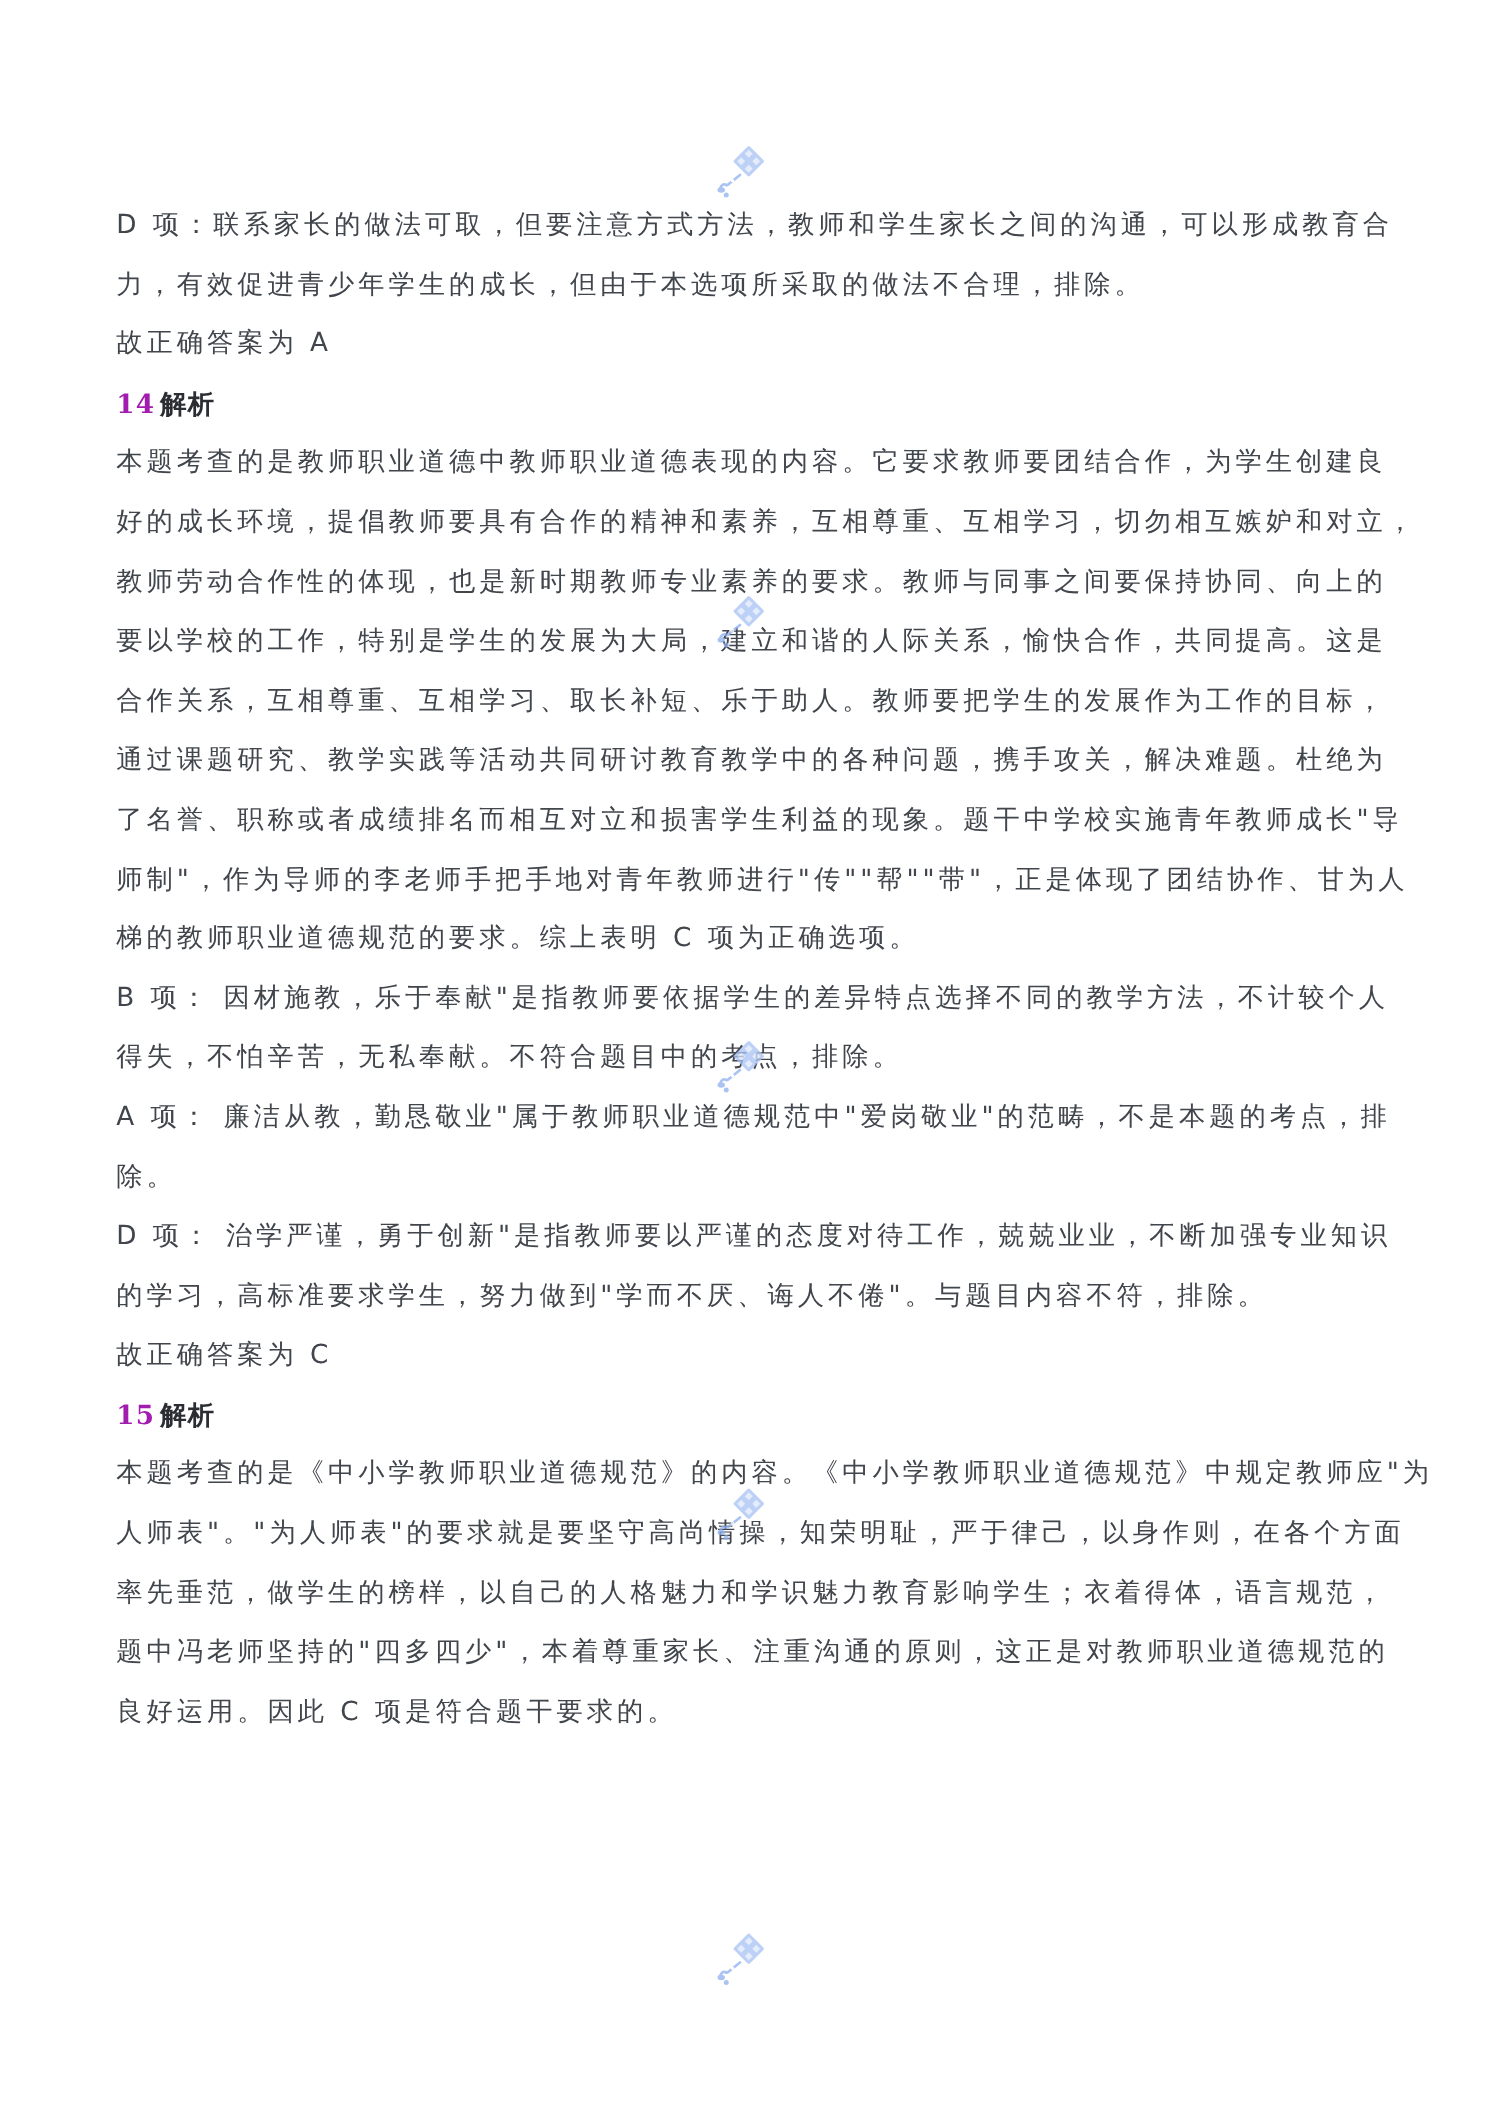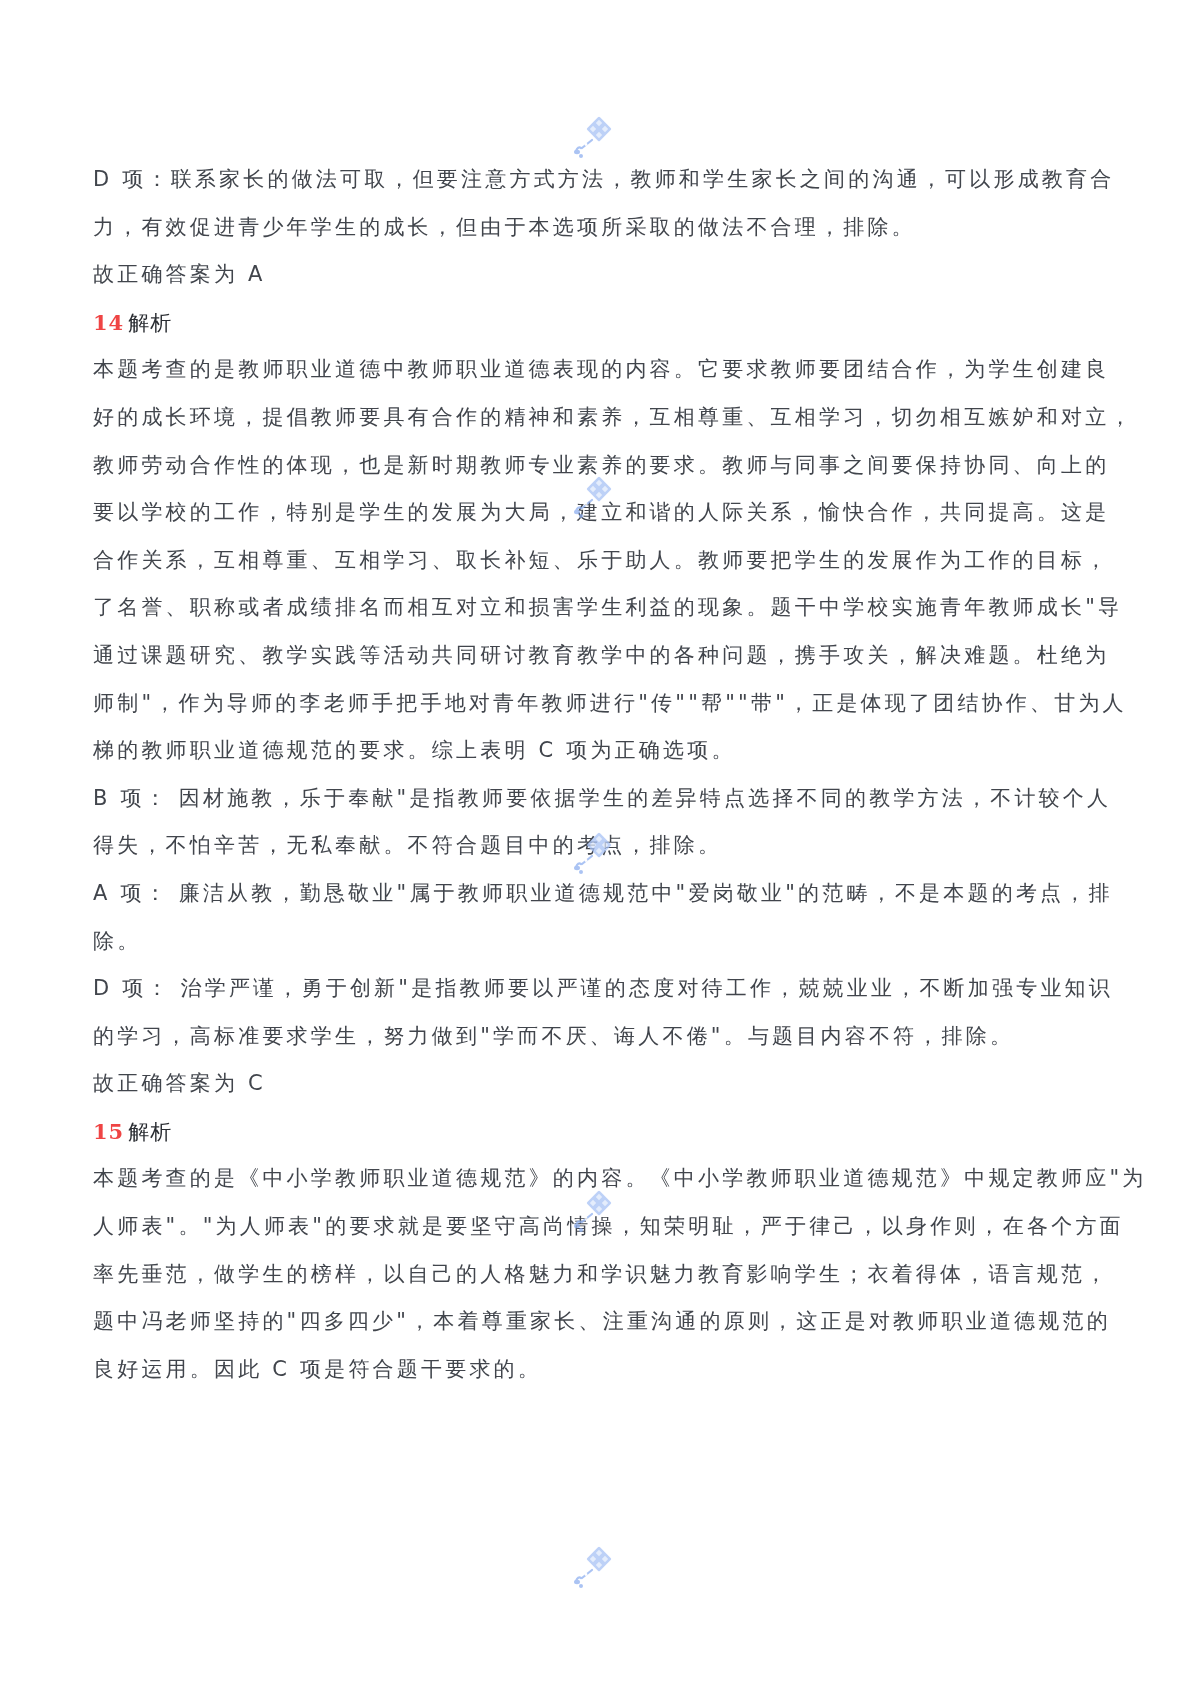--- a/index.html
+++ b/index.html
@@ -33,24 +33,24 @@
     .heading {
       font-size: 21px;
       line-height: 47.6px;
       height: 47.6px;
       font-family: "DejaVu Serif", "Liberation Serif", serif;
       color: #2a2d32;
       letter-spacing: 1px;
     }
     .heading .num {
       font-weight: bold;
-      color: #ef4444;
+      color: #a21caf;
     }
     .heading .label {
-      font-weight: normal;
+      font-weight: bold;
       margin-left: 4px;
     }
     .watermark {
       position: absolute;
       width: 46px;
       height: 46px;
       opacity: 0.75;
     }
   </style>
 </head>
@@ -67,22 +67,22 @@
   <div class="heading">
     <span class="num">14</span><span class="label">解析</span>
   </div>
 
   <div>
     <div class="line">本题考查的是教师职业道德中教师职业道德表现的内容。它要求教师要团结合作，为学生创建良</div>
     <div class="line">好的成长环境，提倡教师要具有合作的精神和素养，互相尊重、互相学习，切勿相互嫉妒和对立，</div>
     <div class="line">教师劳动合作性的体现，也是新时期教师专业素养的要求。教师与同事之间要保持协同、向上的</div>
     <div class="line">要以学校的工作，特别是学生的发展为大局，建立和谐的人际关系，愉快合作，共同提高。这是</div>
     <div class="line">合作关系，互相尊重、互相学习、取长补短、乐于助人。教师要把学生的发展作为工作的目标，</div>
+    <div class="line">通过课题研究、教学实践等活动共同研讨教育教学中的各种问题，携手攻关，解决难题。杜绝为</div>
     <div class="line">了名誉、职称或者成绩排名而相互对立和损害学生利益的现象。题干中学校实施青年教师成长"导</div>
-    <div class="line">通过课题研究、教学实践等活动共同研讨教育教学中的各种问题，携手攻关，解决难题。杜绝为</div>
     <div class="line">师制"，作为导师的李老师手把手地对青年教师进行"传""帮""带"，正是体现了团结协作、甘为人</div>
     <div class="line">梯的教师职业道德规范的要求。综上表明 C 项为正确选项。</div>
   </div>
 
   <div>
     <div class="line">B 项： 因材施教，乐于奉献"是指教师要依据学生的差异特点选择不同的教学方法，不计较个人</div>
     <div class="line">得失，不怕辛苦，无私奉献。不符合题目中的考点，排除。</div>
   </div>
 
   <div>

